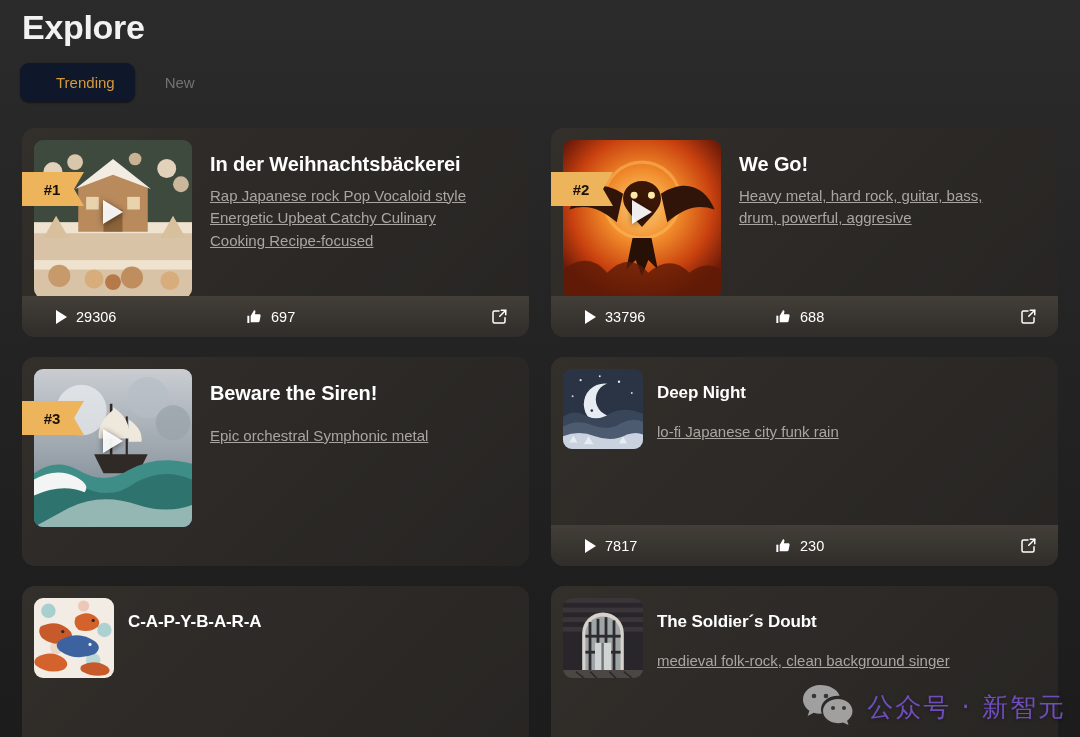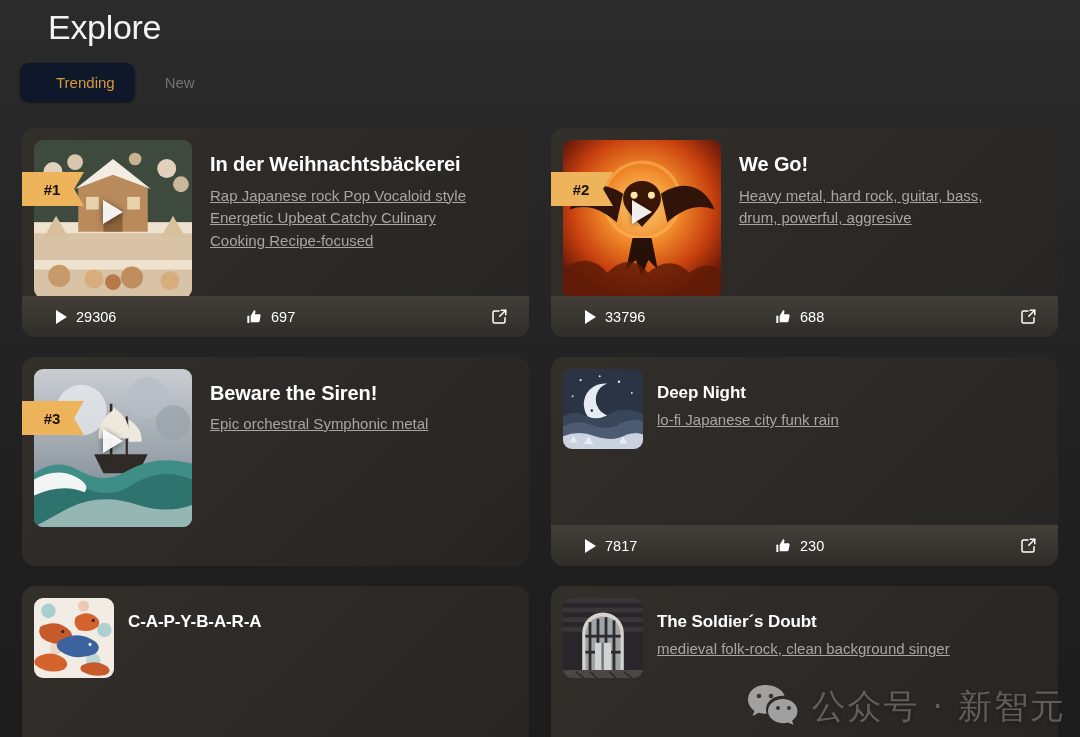--- a/index.html
+++ b/index.html
@@ -15,25 +15,24 @@
     font-family: "Liberation Sans", sans-serif;
     color: #ffffff;
     -webkit-font-smoothing: antialiased;
   }
 
   .page { position: relative; width: 1080px; height: 737px; padding: 0 16px; }
 
   
   .page-title {
     font-size: 34px;
-    font-weight: 400;
+    font-weight: 700;
     letter-spacing: -0.3px;
     color: #f2f2f2;
     padding: 8px 0 0 6px;
-    margin-left: 26px;
   }
 
   .tabs {
     display: flex;
     align-items: center;
     gap: 10px;
     margin-top: 16px;
     padding-left: 4px;
   }
   .tab {
@@ -138,21 +137,21 @@
   .track-title.sm { font-size: 17px; line-height: 1.3; }
 
   .track-tags {
     margin-top: 6px;
     font-size: 15px;
     line-height: 1.52;
     color: #a9a6a2;
     max-width: 260px;
     text-decoration: underline;
   }
-  .track-tags.wide { max-width: 420px; margin-top: 5px; }
+  .track-tags.wide { max-width: 420px; margin-top: 17px; }
 
   
   .actions {
     position: absolute;
     left: 0; right: 0; bottom: 0;
     height: 41px;
     background: linear-gradient(180deg, #433e38 0%, #3a3631 45%, #302d2a 100%);
     display: flex;
     align-items: center;
     padding: 0 14px 0 32px;
@@ -187,22 +186,22 @@
     right: 14px;
     bottom: 6px;
     display: flex;
     align-items: center;
     gap: 10px;
     z-index: 30;
     pointer-events: none;
     opacity: .72;
   }
   .wm-text {
-    font-size: 34px;
-    color: #737373;
+    font-size: 26px;
+    color: #8b5cf6;
     letter-spacing: 2px;
     font-family: "DejaVu Sans", sans-serif;
     text-shadow: 0 1px 4px rgba(0,0,0,.5);
   }
 </style>
 </head>
 <body>
 
 <div class="page">
 

